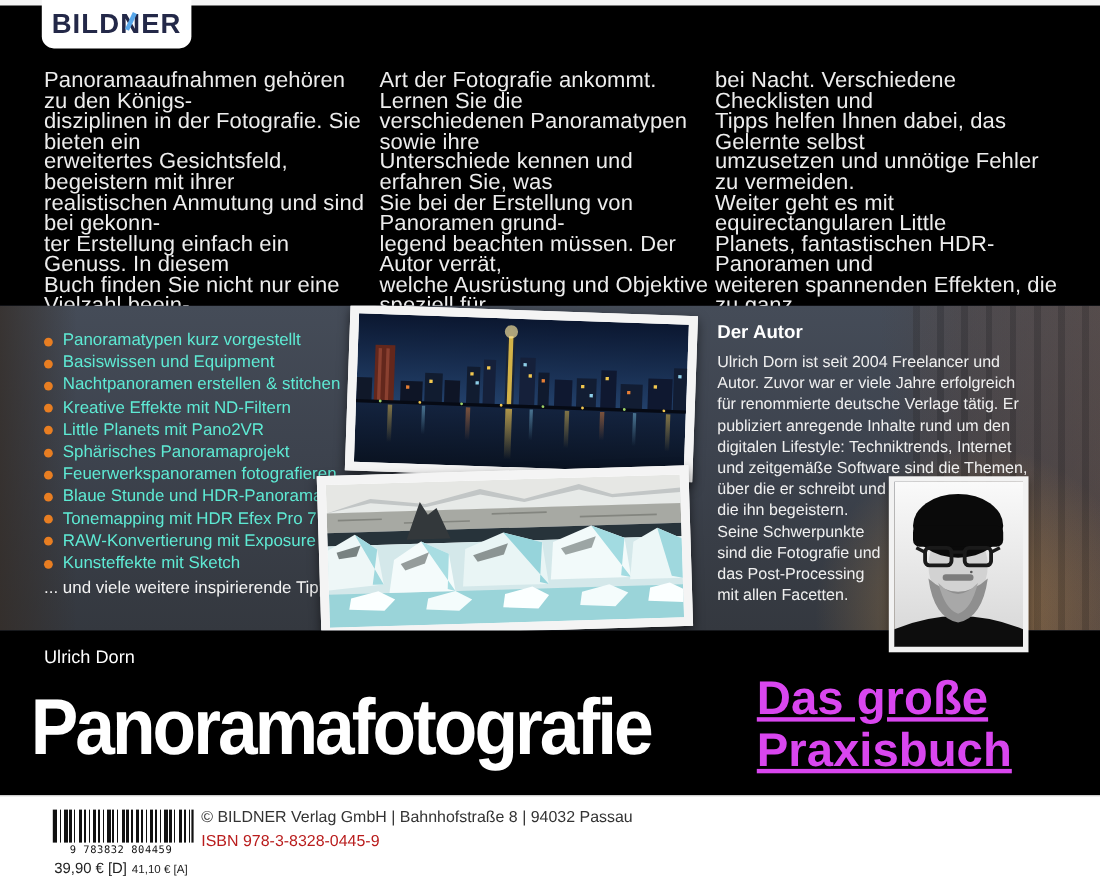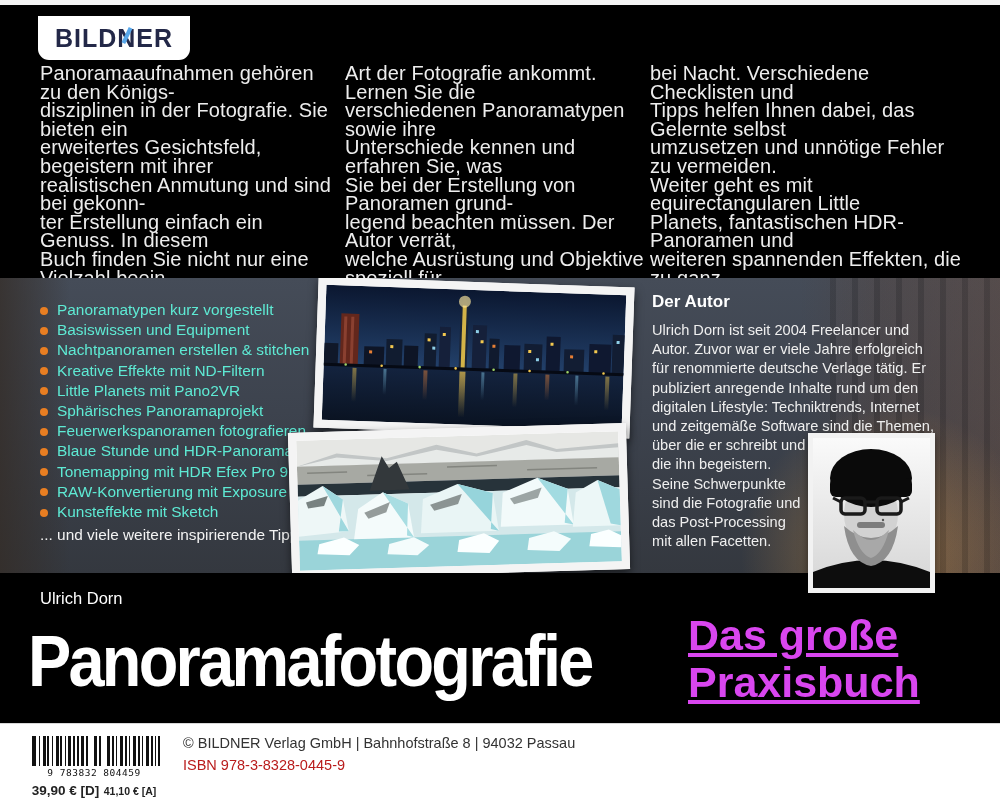--- a/index.html
+++ b/index.html
@@ -2,21 +2,21 @@
 <html><head>
 <meta charset="utf-8">
 <style>
   html,body{margin:0;padding:0;background:#000;}
   .cover{position:relative;width:1000px;height:800px;background:#000;overflow:hidden;
          font-family:"Liberation Sans",sans-serif;-webkit-font-smoothing:antialiased;}
   figure{margin:0;padding:0;}
 
   
   .top-strip{position:absolute;left:0;top:0;width:1000px;height:5px;background:#f4f4f4;}
-  .logo-badge{position:absolute;left:38px;top:16px;width:152px;height:44px;background:#fff;
+  .logo-badge{position:absolute;left:38px;top:0;width:136px;height:44px;background:#fff;
               border-radius:0 0 11px 11px;display:flex;align-items:center;justify-content:center;}
   .logo-text{font-weight:bold;font-size:25px;letter-spacing:1px;color:#232848;display:flex;}
   .logo-n{position:relative;color:#232848;}
   .logo-n::after{content:"";position:absolute;left:8px;top:3px;width:4px;height:17px;
                  background:#58a7ea;transform:rotate(25deg);}
 
   
   .intro{position:absolute;left:0;top:64px;width:1000px;color:#ededed;}
   .intro-col{position:absolute;top:0;width:300px;font-size:20px;line-height:18.6px;
              white-space:pre-line;letter-spacing:.1px;}
@@ -59,30 +59,30 @@
   
   .author-name{position:absolute;left:40px;top:589px;font-size:16.5px;font-weight:normal;color:#fff;}
   .main-title{position:absolute;left:28px;top:620px;font-size:72px;font-weight:bold;color:#fff;
               letter-spacing:-3px;white-space:nowrap;transform:scaleX(.9);transform-origin:left top;}
   .subtitle{position:absolute;left:688px;top:612px;font-size:43px;line-height:47px;
             font-weight:bold;color:#d946ef;text-decoration:underline;}
 
   
   .footer{position:absolute;left:0;top:723px;width:1000px;height:77px;background:#fff;
           border-top:1px solid #d7d7d7;color:#2b2b2b;}
-  .barcode-block{position:absolute;left:24px;top:12px;width:140px;}
+  .barcode-block{position:absolute;left:40px;top:12px;width:140px;}
   .barcode-bars{width:124px;height:30px;margin-left:8px;background-color:#fff;
      border-left:2px solid #111;border-right:2px solid #111;
      background-image:repeating-linear-gradient(90deg,
         #111 0px,#111 2px,transparent 2px,transparent 4.5px,
         #111 4.5px,#111 5.5px,transparent 5.5px,transparent 8.5px,
         #111 8.5px,#111 11.5px,transparent 11.5px,transparent 13px);}
   .barcode-digits{margin-top:1px;font-family:"DejaVu Sans Mono",monospace;font-size:9.5px;
                   letter-spacing:.5px;color:#111;text-align:center;width:140px;}
-  .price-line{margin-top:3px;text-align:center;width:140px;white-space:nowrap;font-weight:bold;}
+  .price-line{margin-top:3px;text-align:center;width:140px;white-space:nowrap;}
   .price-de{font-size:13.5px;color:#222;}
   .price-at{font-size:10.5px;color:#222;}
   .publisher-block{position:absolute;left:183px;top:12px;font-size:14.5px;line-height:15px;}
   .publisher-line{color:#333;}
   .publisher-site{margin-top:7px;font-weight:bold;color:#1d1d1d;}
   .publisher-isbn{margin-top:7px;color:#b91c1c;}
 </style>
 </head>
 <body>
 
@@ -141,21 +141,21 @@
     <div class="contents-col">
       <ul class="contents-list">
         <li>Panoramatypen kurz vorgestellt</li>
         <li>Basiswissen und Equipment</li>
         <li>Nachtpanoramen erstellen &amp; stitchen</li>
         <li>Kreative Effekte mit ND-Filtern</li>
         <li>Little Planets mit Pano2VR</li>
         <li>Sphärisches Panoramaprojekt</li>
         <li>Feuerwerkspanoramen fotografieren</li>
         <li>Blaue Stunde und HDR-Panorama</li>
-        <li>Tonemapping mit HDR Efex Pro 9</li>
+        <li>Tonemapping mit HDR Efex Pro 7</li>
         <li>RAW-Konvertierung mit Exposure X6</li>
         <li>Kunsteffekte mit Sketch</li>
       </ul>
       <div class="contents-more">... und viele weitere inspirierende Tipps</div>
     </div>
 
     <div class="author-col">
       <h2>Der Autor</h2>
       <div class="author-bio">Ulrich Dorn ist seit 2004 Freelancer und
 Autor. Zuvor war er viele Jahre erfolgreich

